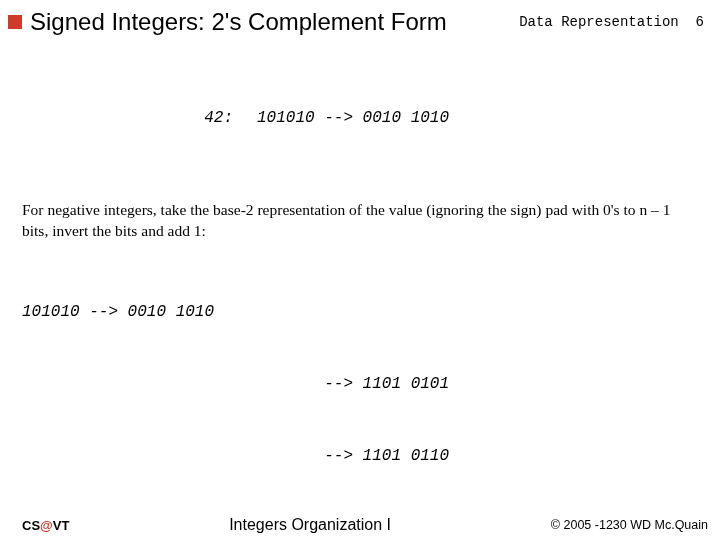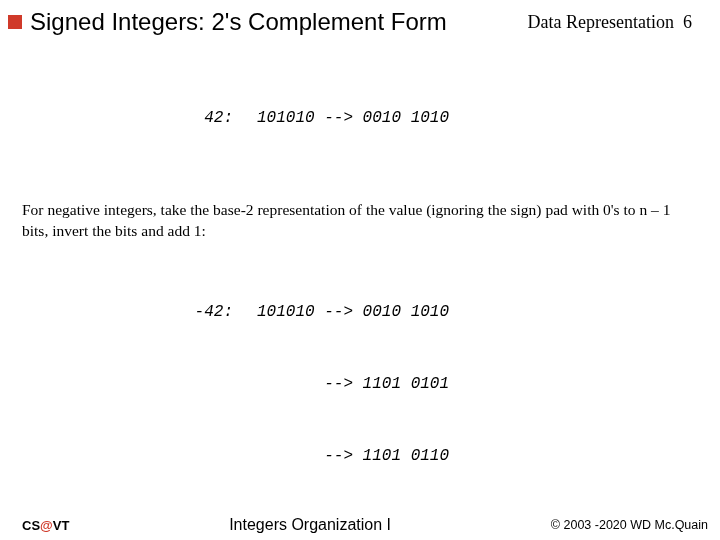--- a/index.html
+++ b/index.html
@@ -9,38 +9,38 @@
     background: #fff;
     font-family: "Times New Roman", Times, serif;
     font-size: 15.5px;
     color: #000;
     position: relative;
     overflow: hidden;
   }
   .header {
     display: flex;
     align-items: center;
-    padding: 8px 28px 6px 8px;
+    padding: 8px 16px 6px 8px;
   }
   .bullet {
     width: 14px;
     height: 14px;
     background: #d03a2a;
     margin-right: 8px;
     flex-shrink: 0;
   }
   .title {
     font-family: Arial, Helvetica, sans-serif;
     font-size: 24px;
     font-weight: 400;
     flex: 1;
   }
   .chapter {
-    font-family: Liberation Serif, serif;
-    font-size: 18px;
+    font-family: Liberation Mono, monospace;
+    font-size: 14px;
     font-weight: 400;
     white-space: nowrap;
     text-align: center;
   }
   .content {
     padding: 10px 22px 0 22px;
   }
   .para {
     margin-bottom: 10px;
     line-height: 1.35;
@@ -107,34 +107,33 @@
   <div class="code-block">
     <div class="code-col">
       <div class="code-label">42:</div>
       <div class="code-val">101010 --&gt; 0010 1010</div>
     </div>
   </div>
 
   <p class="para">For negative integers, take the base-2 representation of the value (ignoring the sign) pad with 0's to n – 1 bits, invert the bits and add 1:</p>
   <div class="code-block">
     <div class="code-col">
-      <div class="code-label">-42:</div>
       <div class="code-val">101010 --&gt; 0010 1010</div>
     </div>
     <div class="code-col">
       <div class="code-label"></div>
       <div class="code-val">       --&gt; 1101 0101</div>
     </div>
     <div class="code-col">
       <div class="code-label"></div>
       <div class="code-val">       --&gt; 1101 0110</div>
     </div>
   </div>
 
 </div>
 
 <div class="footer">
   <div class="footer-left">
     <span>CS</span><span class="at">@</span><span>VT</span>
   </div>
   <div class="footer-center">Integers Organization I</div>
-  <div class="footer-right">© 2003 -2020  WD Mc.Quain</div>
+  <div class="footer-right">© 2005 -1230  WD Mc.Quain</div>
 </div>
 
 </body></html>

